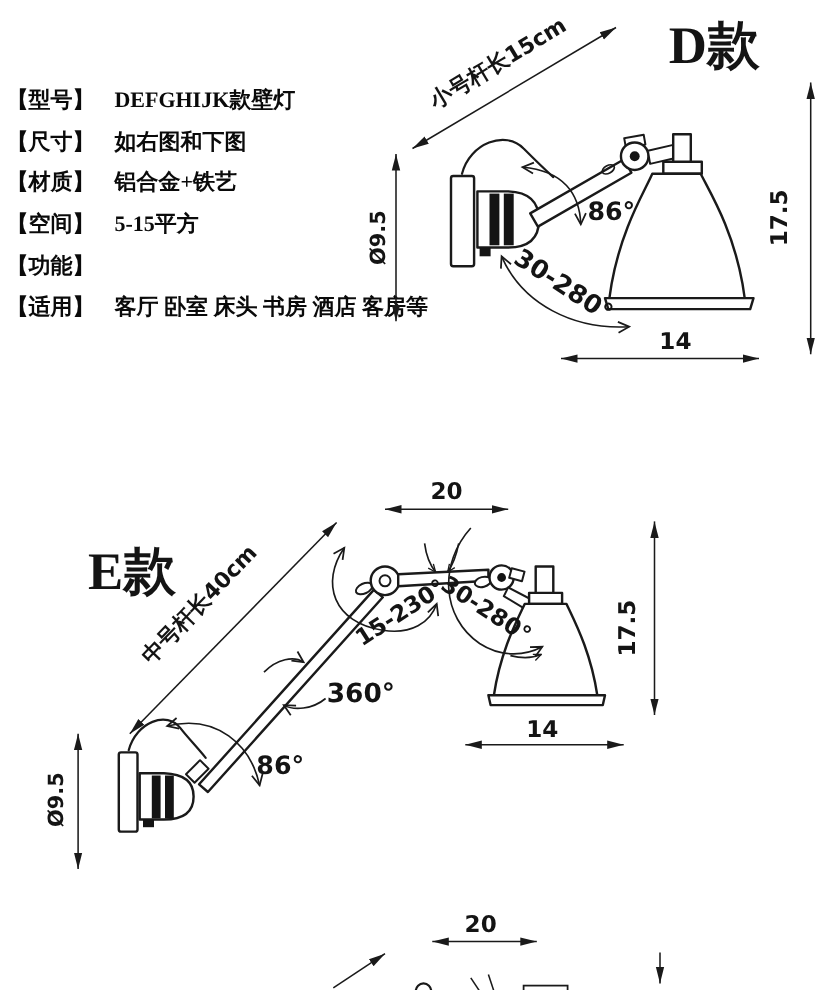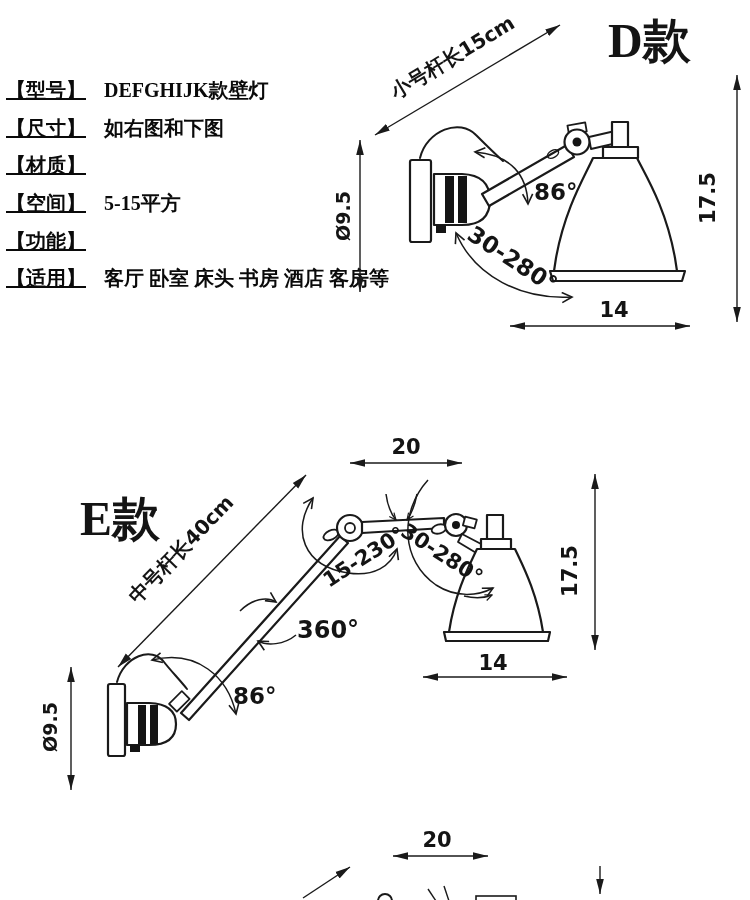--- a/index.html
+++ b/index.html
@@ -9,21 +9,21 @@
   }
   
   .specs{
     position:absolute;left:6px;top:72px;margin:0;padding:0;list-style:none;
     width:460px;
   }
   .specs li{
     display:flex;height:37.6px;align-items:center;
     font-weight:700;font-size:20px;color:#0a0a0a;white-space:nowrap;
   }
-  .specs .lab{flex:0 0 92px;letter-spacing:0;text-decoration:underline;}
+  .specs .lab{flex:0 0 92px;letter-spacing:0;}
   .specs .val{padding-left:6px;text-align:center;}
   
   .draw{position:absolute;}
   .d-d{left:330px;top:0;}
   .d-e{left:0;top:430px;}
   .d-f{left:0;top:820px;}
   svg text{fill:#141414;}
   .mtitle{font-family:"Liberation Serif","DejaVu Serif",serif;font-weight:700;font-size:48px;}
   .dimtxt{font-family:"DejaVu Sans","Liberation Sans",sans-serif;font-weight:700;}
   .f19{font-size:19px}.f20{font-size:20px}.f21{font-size:21px}.f23{font-size:23px}.f24{font-size:24px}
@@ -43,20 +43,21 @@
     <li>
       <span class="lab">【型号】</span>
       <span class="val">DEFGHIJK款壁灯</span>
       </li>
     <li>
       <span class="lab">【尺寸】</span>
       <span class="val">如右图和下图</span>
       </li>
     <li>
       <span class="lab">【材质】</span>
+      <span class="val">铝合金+铁艺</span>
       </li>
     <li>
       <span class="lab">【空间】</span>
       <span class="val">5-15平方</span>
       </li>
     <li>
       <span class="lab">【功能】</span>
       </li>
     <li>
       <span class="lab">【适用】</span>

